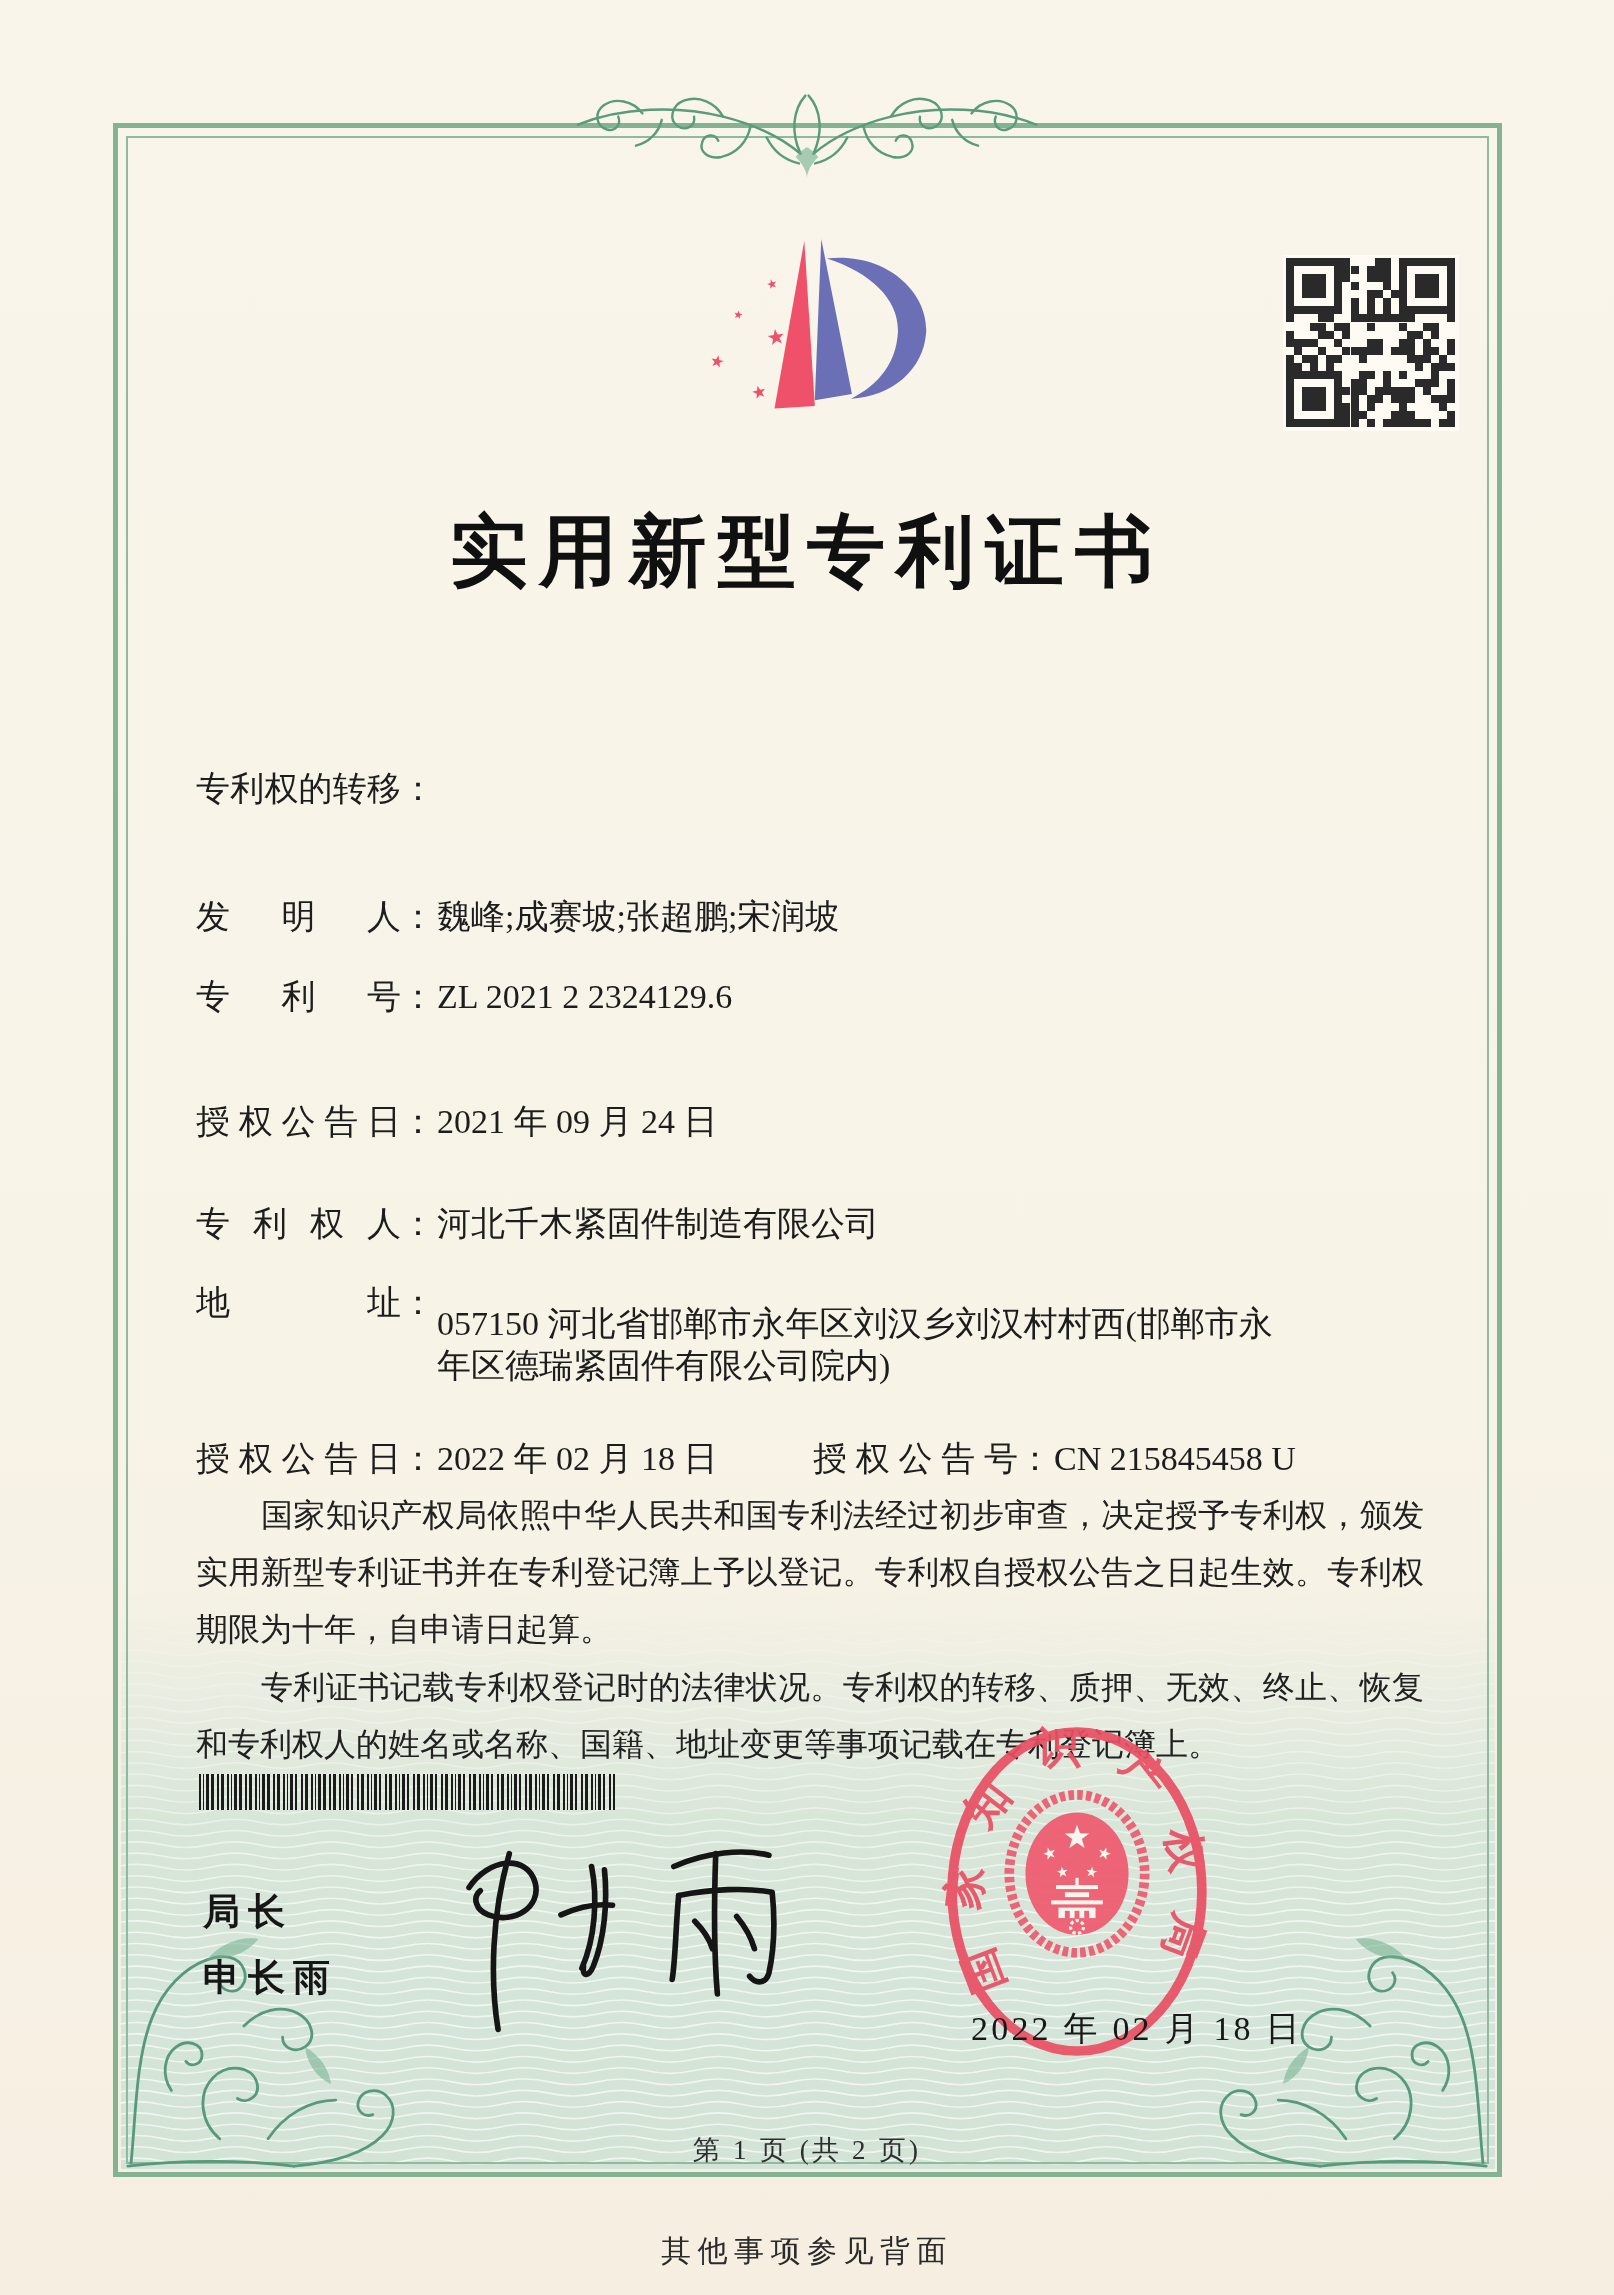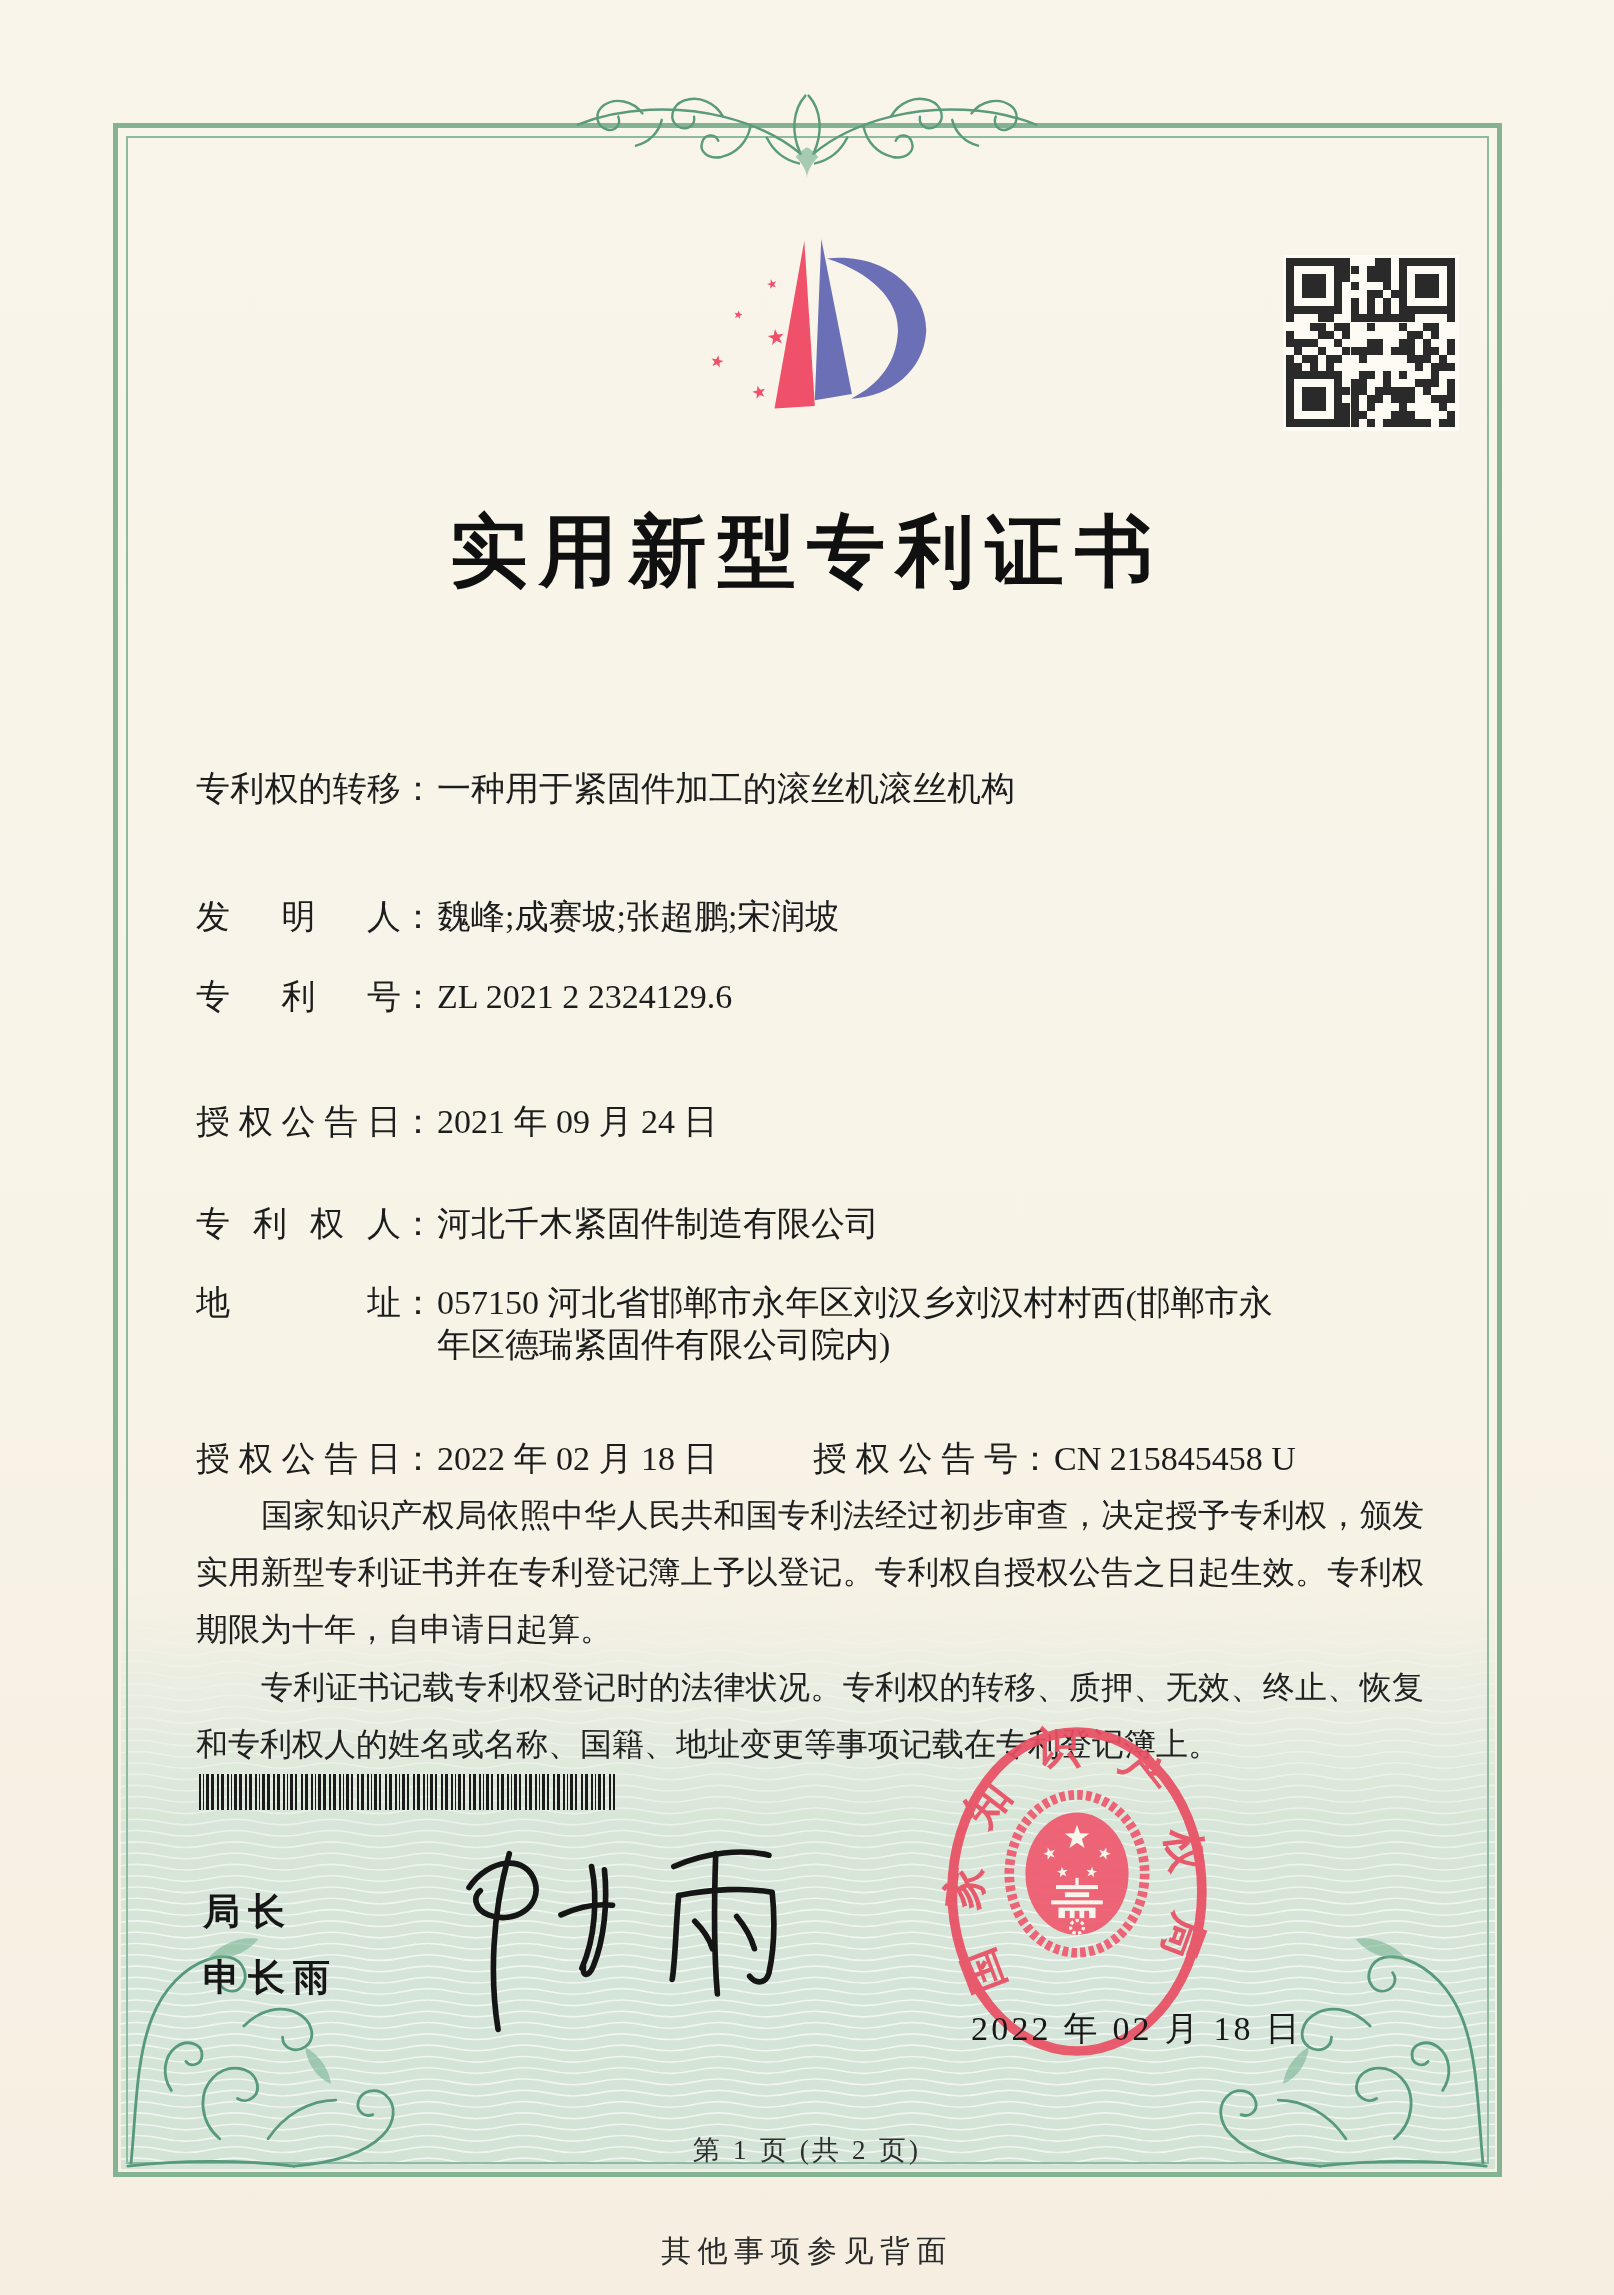--- a/index.html
+++ b/index.html
@@ -25,21 +25,21 @@
   .qr{position:absolute;left:1283px;top:255px;width:176px;height:176px;background:#fdfbf4;z-index:4;padding:3.2px;box-sizing:border-box;}
   .qr-grid{position:relative;width:169px;height:169px;}
   .qr-grid .m{position:absolute;background:#2a2a2a;}
   .doc-title{position:absolute;left:0;right:0;top:500px;text-align:center;
     font-size:78px;font-weight:700;letter-spacing:11.3px;color:#101010;z-index:4;}
   
   .row{position:absolute;left:196px;display:flex;align-items:flex-start;font-size:34px;line-height:42px;z-index:4;}
   .row .lab{width:205px;text-align:justify;text-align-last:justify;}
   .row .colon{width:36px;}
   .row .val{white-space:nowrap;}
-  .addr-val{width:993px;}
+  .addr-val{width:993px;margin-top:21px;}
   .addr-val span{display:block;white-space:nowrap;}
   .pair2{position:absolute;left:617px;top:0;display:flex;}
   .pair2 .lab{width:205px;text-align:justify;text-align-last:justify;}
   
   .para{position:absolute;left:196px;width:1228px;font-size:32px;line-height:57px;
     text-align:justify;text-indent:65px;color:#212121;z-index:4;}
   
   .barcode{position:absolute;left:199px;top:1774px;width:416px;height:36px;z-index:4;
     background:repeating-linear-gradient(90deg,#1b1b1b 0 2.4px,transparent 2.4px 4px,#1b1b1b 4px 4.8px,transparent 4.8px 6.5px,#1b1b1b 6.5px 9.7px,transparent 9.7px 12px,#1b1b1b 12px 13.7px,transparent 13.7px 14.5px,#1b1b1b 14.5px 15.3px,transparent 15.3px 18px,#1b1b1b 18px 20px,transparent 20px 22px,#1b1b1b 22px 22.6px,transparent 22.6px 23.4px,#1b1b1b 23.4px 25px,transparent 25px 28px);}
   .officer-title{position:absolute;left:203px;top:1887px;font-size:37px;font-weight:700;
@@ -426,21 +426,20 @@
         <div class="m" style="left: 153px; top: 161px; width: 8px; height: 8px;"></div>
         <div class="m" style="left: 161px; top: 161px; width: 8px; height: 8px;"></div>
       </div>
   </div>
 
   <div class="doc-title">实用新型专利证书</div>
 
   <div class="row" style="top:768px">
     <span class="lab">专利权的转移</span>
       <span class="colon">：</span>
-      <span class="val">一种用于紧固件加工的滚丝机滚丝机构</span>
   </div>
   <div class="row" style="top:896px">
     <span class="lab">发明人</span>
       <span class="colon">：</span>
       <span class="val">魏峰;成赛坡;张超鹏;宋润坡</span>
   </div>
   <div class="row" style="top:976px">
     <span class="lab">专利号</span>
       <span class="colon">：</span>
       <span class="val">ZL 2021 2 2324129.6</span>

